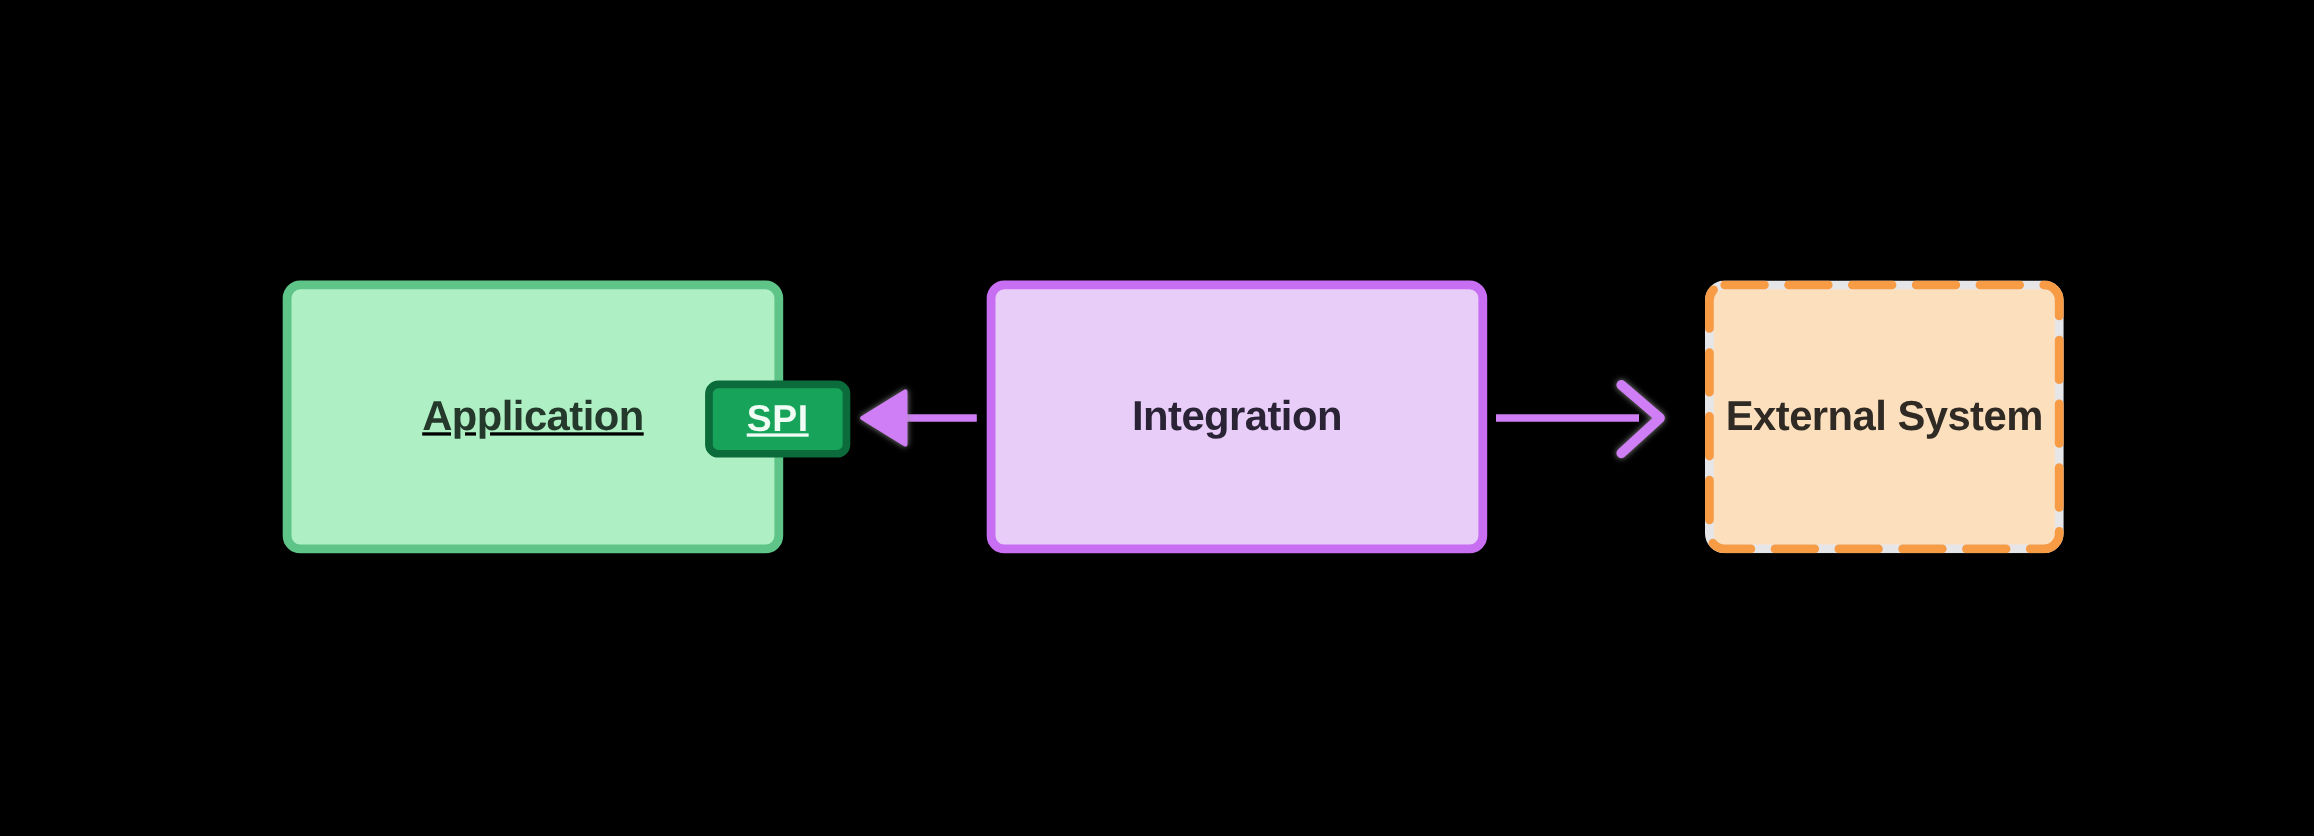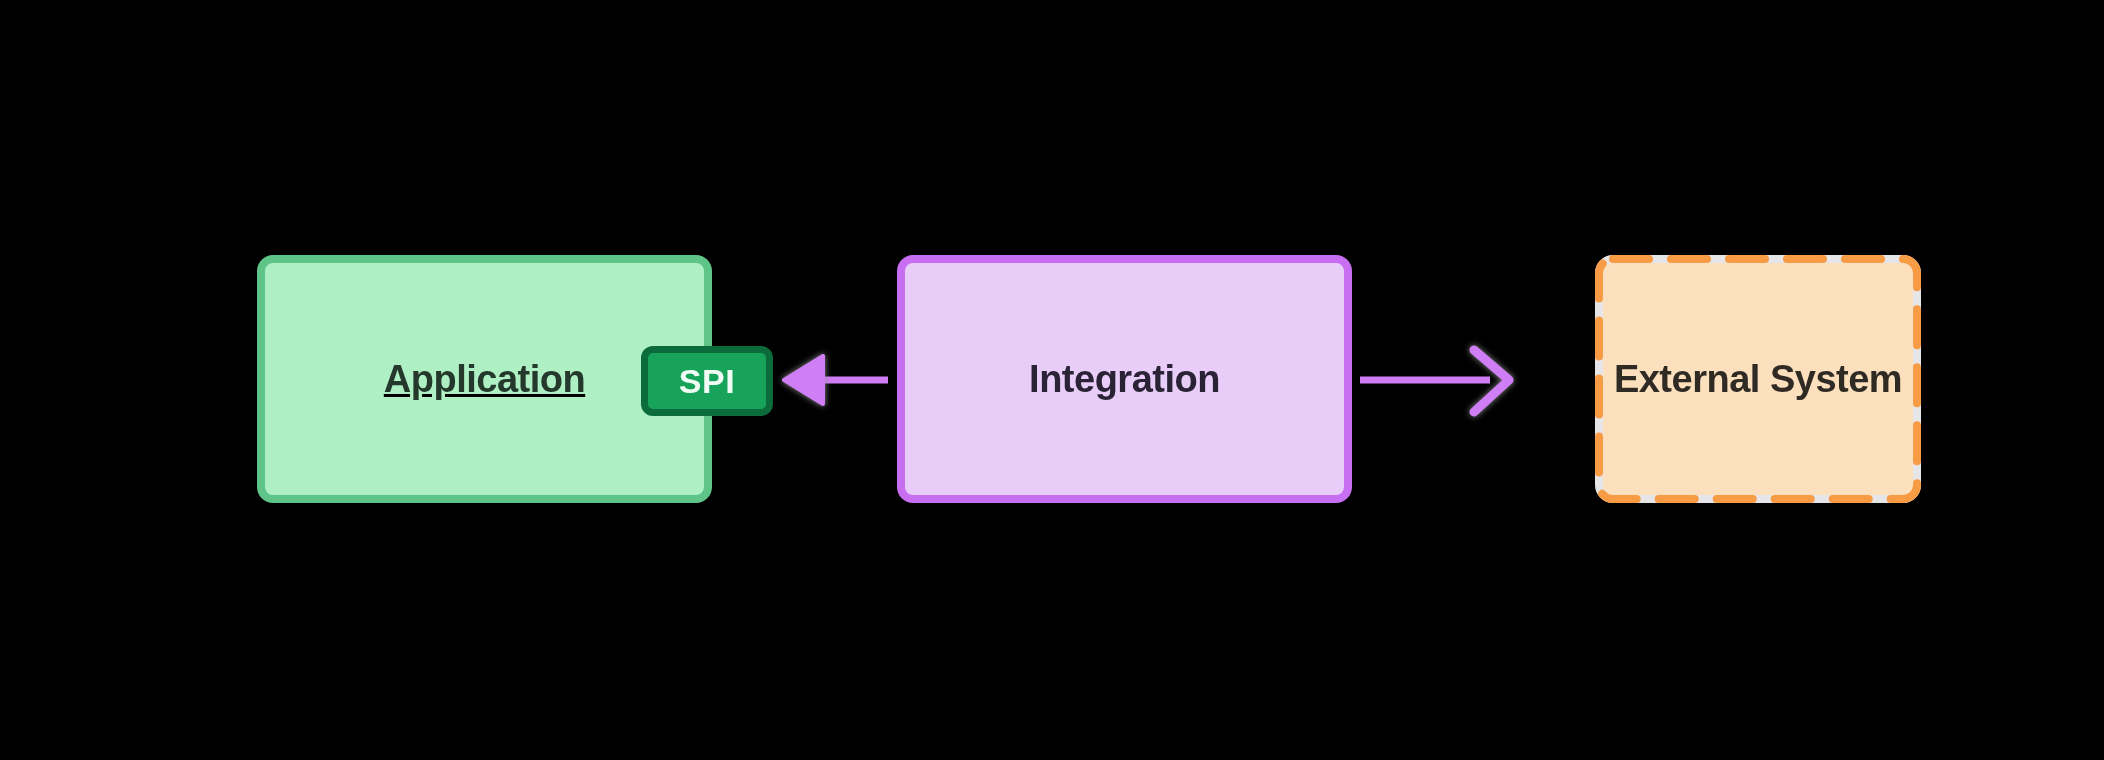--- a/index.html
+++ b/index.html
@@ -45,21 +45,20 @@
     left: 897px;
     width: 455px;
     background: #e9cdf9;
     border: 8px solid #c76ef2;
   }
   #node-integration .node-label { color: #2a2336; }
   #node-external {
     left: 1522px;
     width: 382px;
     background: transparent;
-    margin-left: 45px;
   }
   #node-external .node-label { color: #2f2a24; }
   .ext-border-svg {
     position: absolute;
     left: 0; top: 0;
     width: 100%; height: 100%;
     z-index: 1;
   }
   .badge {
     position: absolute;
@@ -74,20 +73,21 @@
     display: flex;
     align-items: center;
     justify-content: center;
     z-index: 3;
   }
   .badge-label {
     color: #f1fcf5;
     font-weight: 700;
     font-size: 34px;
     letter-spacing: 0.5px;
+    text-decoration: underline;
   }
   .arrow-svg {
     position: absolute;
     overflow: visible;
     z-index: 2;
   }
   #arrow-left { left: 776px; top: 340px; }
   #arrow-right { left: 1355px; top: 338px; }
   .head-shadow {
     filter: drop-shadow(0 0 3px rgba(150,150,150,0.9));

